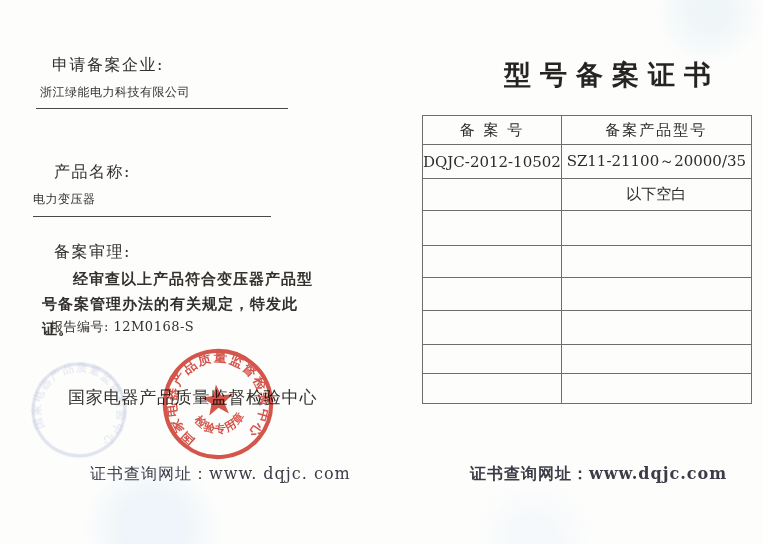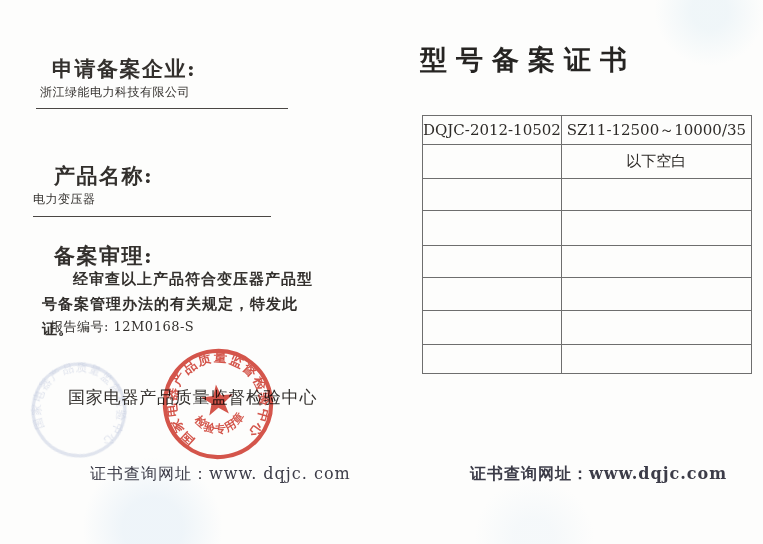--- a/index.html
+++ b/index.html
@@ -11,34 +11,34 @@
       radial-gradient(circle at 20% 97%, rgba(205,225,242,.30) 0 30px, transparent 70px),
       radial-gradient(circle at 93% 2%, rgba(205,228,240,.28) 0 18px, transparent 55px),
       radial-gradient(circle at 70% 99%, rgba(210,228,242,.18) 0 20px, transparent 60px),
       #fdfdfc;
     overflow:hidden;
     font-family:"DejaVu Serif","Liberation Serif",serif;
     color:#33302d;
   }
   .abs{position:absolute;}
   
-  .field-label{font-size:21px;font-weight:700;letter-spacing:1.5px;}
+  .field-label{font-size:16px;font-weight:400;letter-spacing:1.5px;}
   .fill-line{border-bottom:1.5px solid #4a4744;font-size:12px;letter-spacing:.5px;}
   #applicant-line{left:36px;top:84px;width:248px;height:24px;padding-left:4px;}
   #product-line{left:33px;top:191px;width:238px;height:25px;text-align:left;}
   #review-par{left:42px;top:267px;width:274px;font-size:15px;line-height:25px;
               text-indent:31px;letter-spacing:1px;margin:0;font-weight:bold;}
   #report-line{left:50px;top:318px;font-size:13px;letter-spacing:.5px;}
   #authority-line{left:68px;top:386px;font-size:17px;letter-spacing:.8px;z-index:2;}
   #date-line{left:66px;top:420px;font-size:15px;letter-spacing:.5px;z-index:2;}
   .url-line{font-size:16px;color:#3c3c48;letter-spacing:1px;}
   #url-left{left:90px;top:464px;z-index:2;}
   #url-right{left:470px;top:464px;font-weight:bold;}
   
-  #cert-title{left:420px;top:42px;width:300px;text-align:left;
+  #cert-title{left:420px;top:57px;width:300px;text-align:right;
               font-size:27px;font-weight:600;letter-spacing:9px;color:#262422;}
   #record-table{left:422px;top:115px;border-collapse:collapse;table-layout:fixed;}
   #record-table td,#record-table th{
     border:1px solid #6e6e6e;
     font-size:15px;font-weight:400;text-align:center;
     padding:0;overflow:hidden;white-space:nowrap;color:#2e2b28;
   }
   #record-table th{letter-spacing:2px;}
   #record-table col.c0{width:137px;} #record-table col.c1{width:190px;}
   #record-table tr:nth-child(1){height:29px;}
@@ -106,22 +106,26 @@
 
   <div class="abs" id="cert-title">型号备案证书</div>
 
   <table class="abs" id="record-table">
     <colgroup>
         <col class="c0">
         <col class="c1">
       </colgroup>
     <tbody>
       <tr>
+        <th>备 案 号</th>
+        <th>备案产品型号</th>
+      </tr>
+      <tr>
         <td>DQJC-2012-10502</td>
-        <td>SZ11-12500～10000/35</td>
+        <td>SZ11-21100～20000/35</td>
       </tr>
       <tr>
         <td></td>
         <td>以下空白</td>
       </tr>
       <tr>
         <td></td>
         <td></td>
       </tr>
       <tr>

